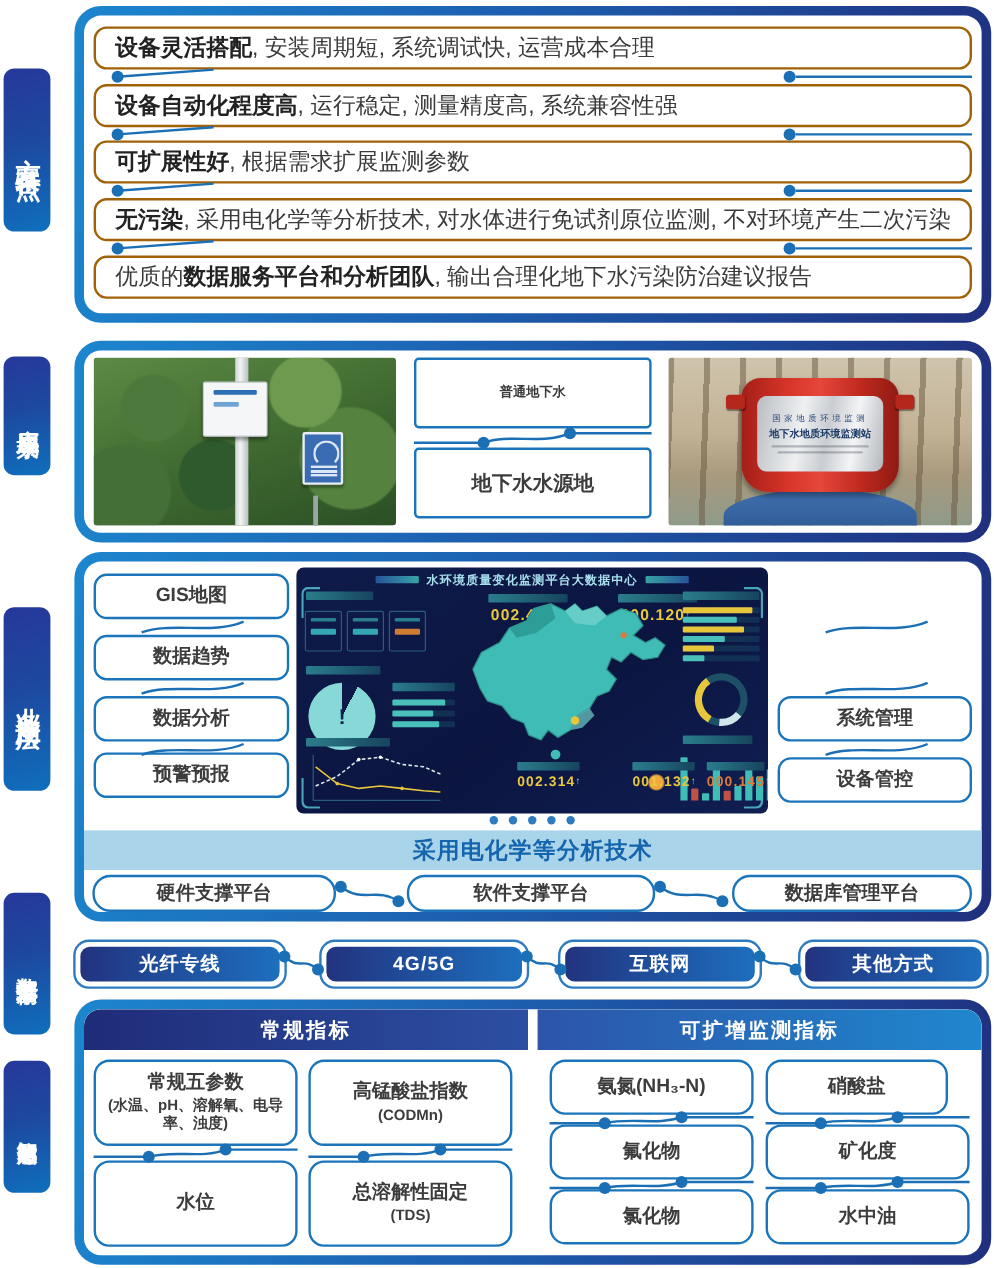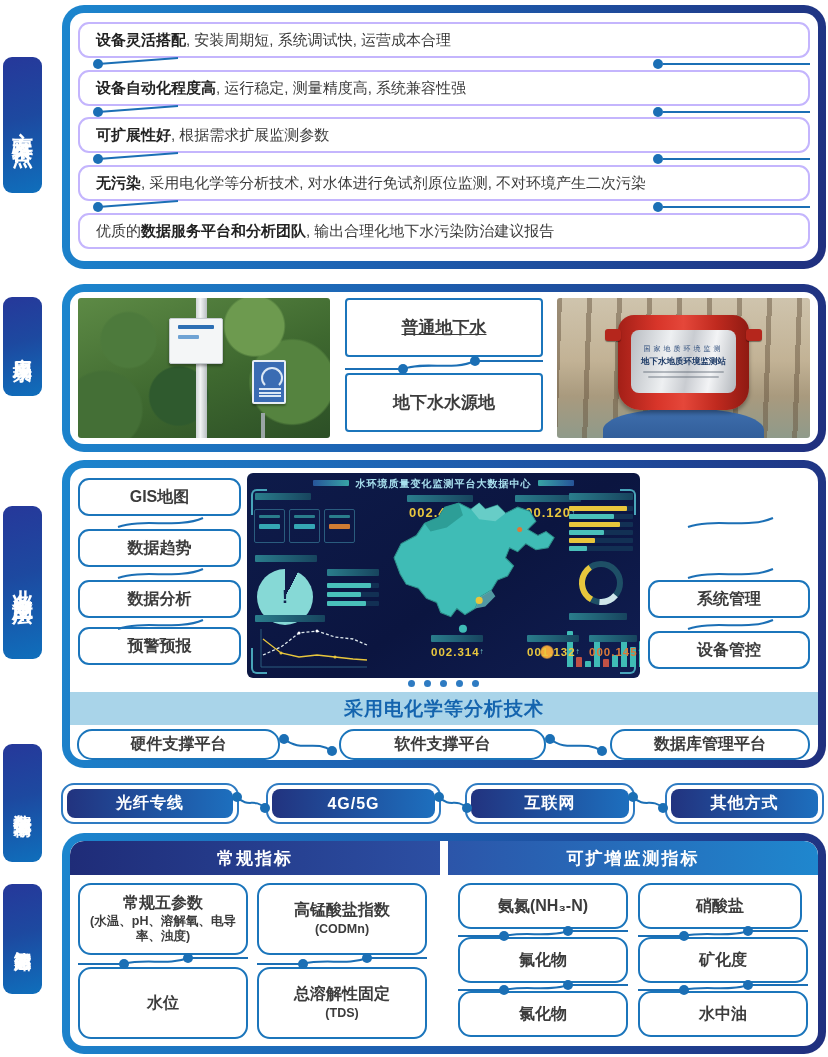--- a/index.html
+++ b/index.html
@@ -19,22 +19,22 @@
     background:linear-gradient(100deg,#1C86CE 0%,#1D5FB0 45%,#202F7E 100%); }
   .sec-inner { position:relative; width:100%; height:100%; background:#fff; border-radius:14px; }
 
   .box { position:absolute; background:#fff; border:2px solid #1B75BB; border-radius:11px;
     display:flex; flex-direction:column; align-items:center; justify-content:center;
     color:#3c3c3c; text-align:center; }
   .box .t { font-weight:bold; font-size:16px; line-height:1.15; }
   .box .s { font-size:12.5px; font-weight:bold; margin-top:2px; line-height:1.2; padding:0 6px; }
 
   .frow { position:absolute; left:8px; width:732px; height:36px; background:#fff;
-    border:2px solid #c4b5fd; border-radius:11px; display:flex; align-items:center;
-    padding-left:16px; font-size:15px; color:#3b3b3b; white-space:nowrap; }
+    border:2px solid #a16207; border-radius:11px; display:flex; align-items:center;
+    padding-left:16px; font-size:19px; color:#3b3b3b; white-space:nowrap; }
   .frow b { font-weight:bold; color:#222; }
 
   .conn { position:absolute; overflow:visible; }
   .conn path, .conn line { stroke:#1B6FB5; stroke-width:2; fill:none; }
   .conn circle { fill:#1B6FB5; }
 
   
   .photo { position:absolute; border-radius:3px; overflow:hidden; }
   .forest { background:
      radial-gradient(circle at 20% 30%, #4d7a3c 0 12%, transparent 13%),
@@ -210,21 +210,21 @@
       <div class="photo forest" style="left:8px;top:6px;width:252px;height:140px;">
         <div class="pole"></div>
         <div class="devbox">
             <i></i>
             <i></i>
           </div>
         <div class="signpole"></div>
         <div class="sign"></div>
       </div>
       <div class="box" style="left:275px;top:6px;width:198px;height:59px;border-radius:4px;">
-        <span class="t" style="font-size:17px;text-decoration:underline;">普通地下水</span>
+        <span class="t" style="font-size:11px;">普通地下水</span>
       </div>
       <div class="box" style="left:275px;top:81px;width:198px;height:59px;border-radius:4px;">
         <span class="t" style="font-size:17px;">地下水水源地</span>
       </div>
       <svg class="conn" style="left:275px;top:66px;" width="198" height="14">
         <line x1="130" y1="3" x2="198" y2="3"></line>
           <circle cx="130" cy="3" r="5"></circle>
         <path d="M130,3 C108,13 80,3 58,11"></path>
           <circle cx="58" cy="11" r="5"></circle>
           <line x1="0" y1="11" x2="58" y2="11"></line>
@@ -485,21 +485,21 @@
         <line x1="110" y1="3" x2="170" y2="3"></line>
           <circle cx="110" cy="3" r="5"></circle>
           <path d="M110,3 C90,11 68,3 46,9"></path>
           <circle cx="46" cy="9" r="5"></circle>
           <line x1="0" y1="9" x2="46" y2="9"></line>
         </svg>
 
       <div class="box" style="left:388px;top:42px;width:170px;height:46px;border-radius:13px;">
           <span class="t">氨氮(NH₃-N)</span>
         </div>
-      <div class="box" style="left:568px;top:42px;width:164px;height:46px;border-radius:13px;">
+      <div class="box" style="left:568px;top:42px;width:152px;height:46px;border-radius:13px;">
           <span class="t">硝酸盐</span>
         </div>
       <div class="box" style="left:388px;top:96px;width:170px;height:46px;border-radius:13px;">
           <span class="t">氟化物</span>
         </div>
       <div class="box" style="left:568px;top:96px;width:170px;height:46px;border-radius:13px;">
           <span class="t">矿化度</span>
         </div>
       <div class="box" style="left:388px;top:150px;width:170px;height:46px;border-radius:13px;">
           <span class="t">氯化物</span>

